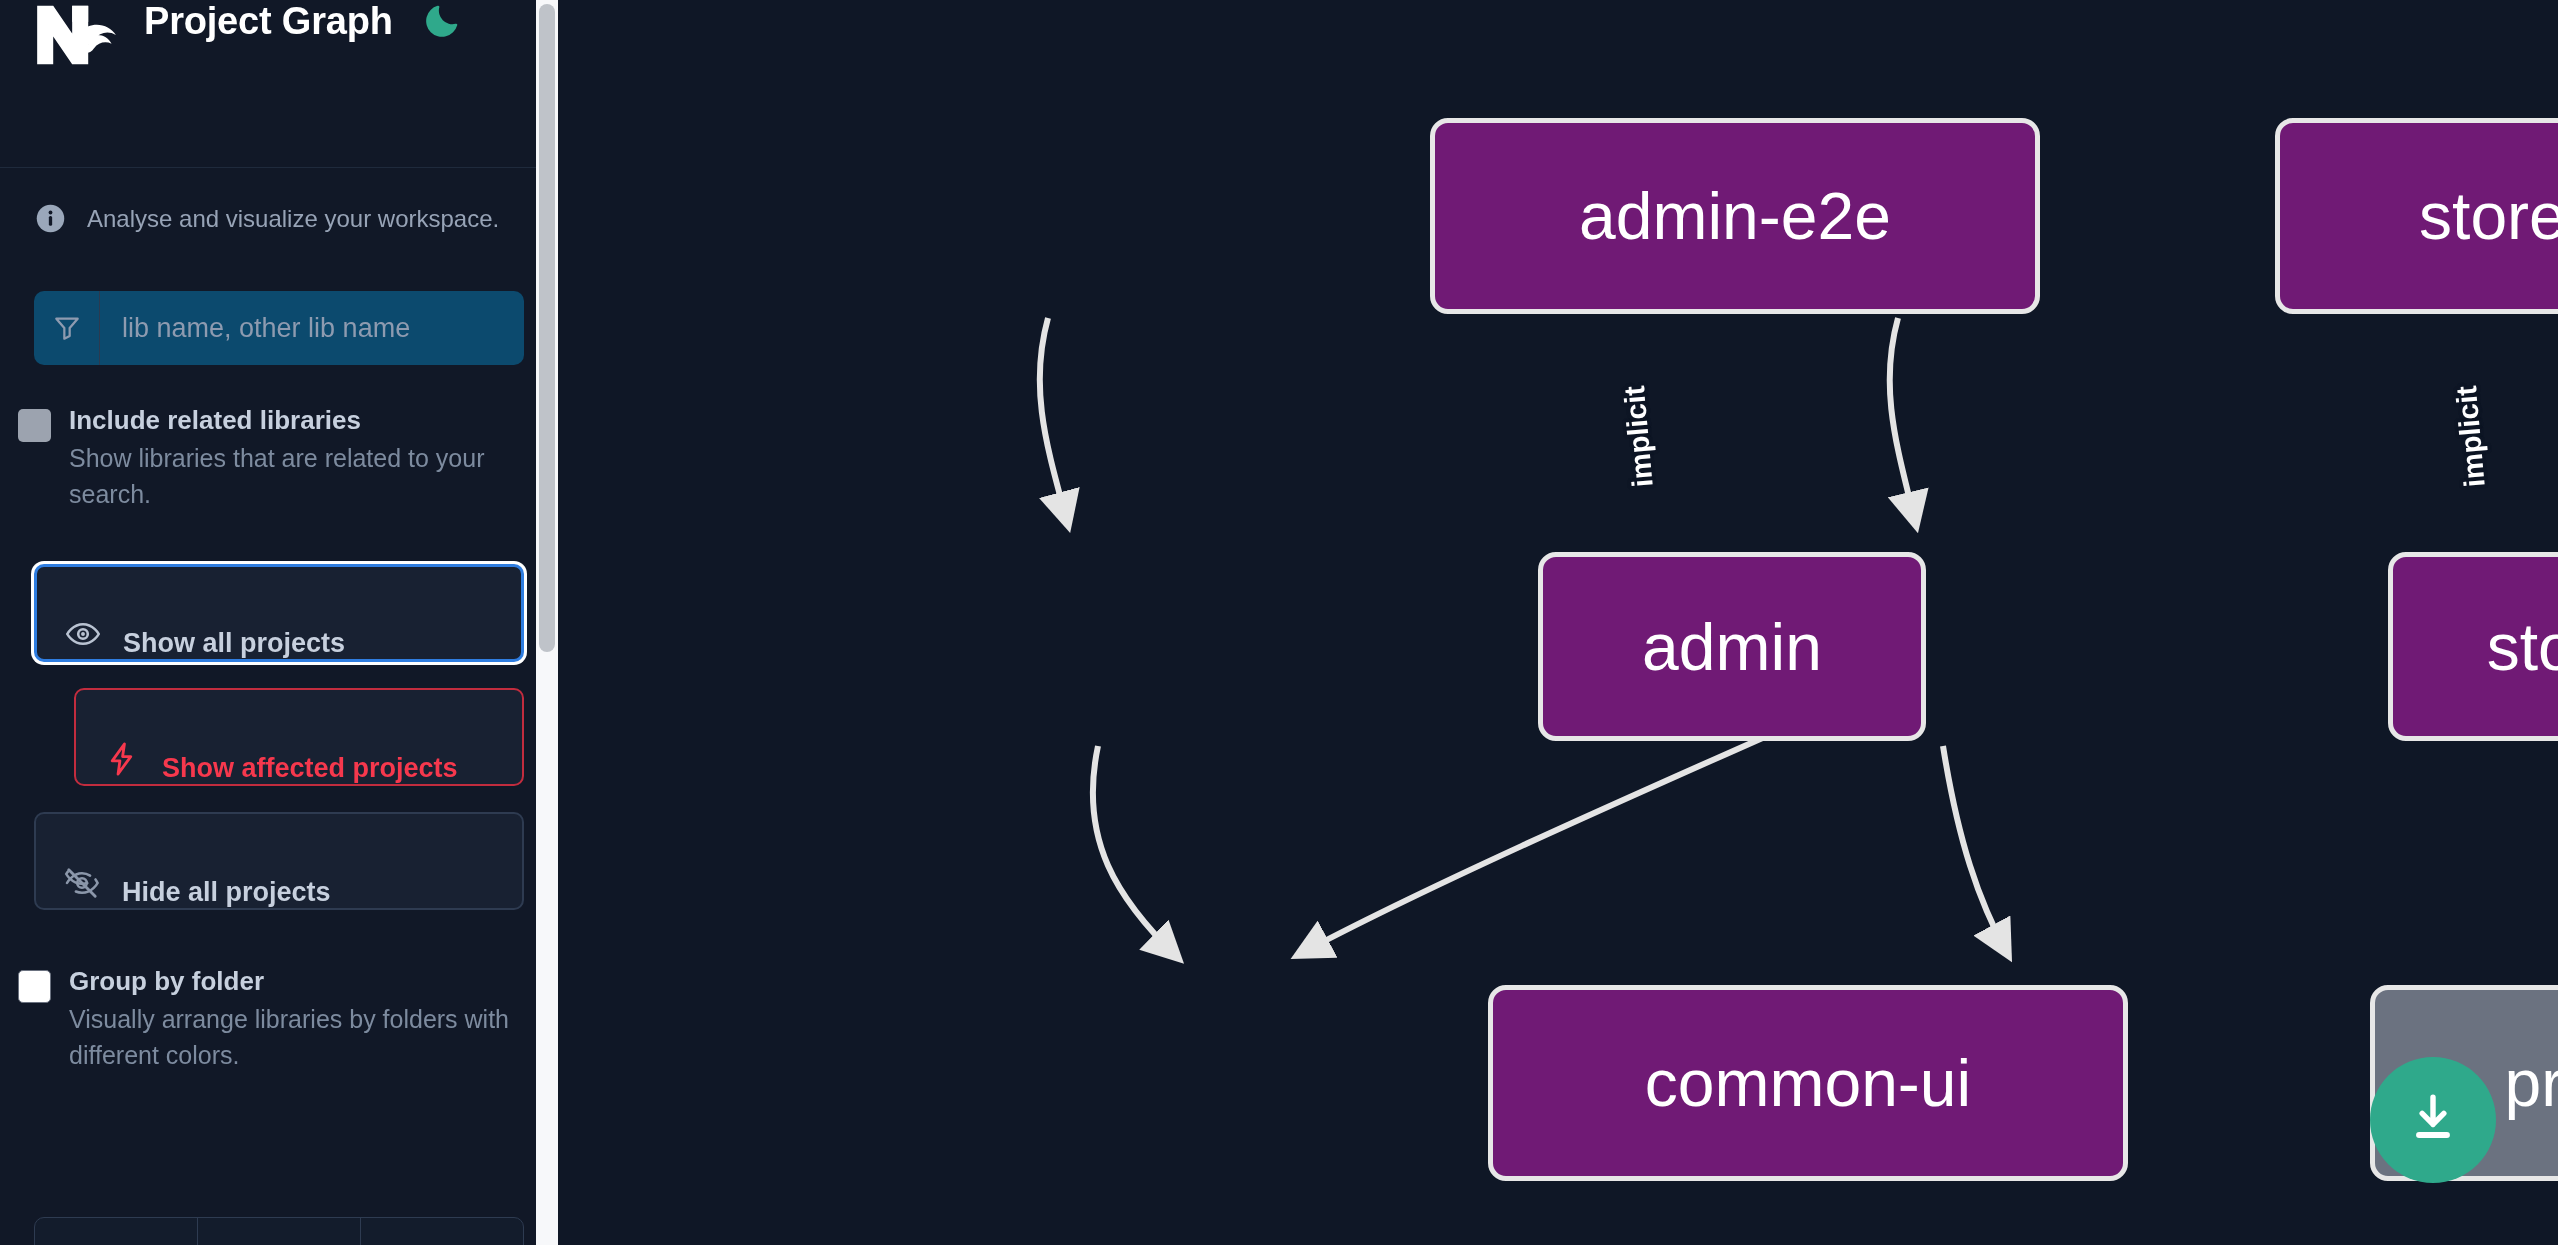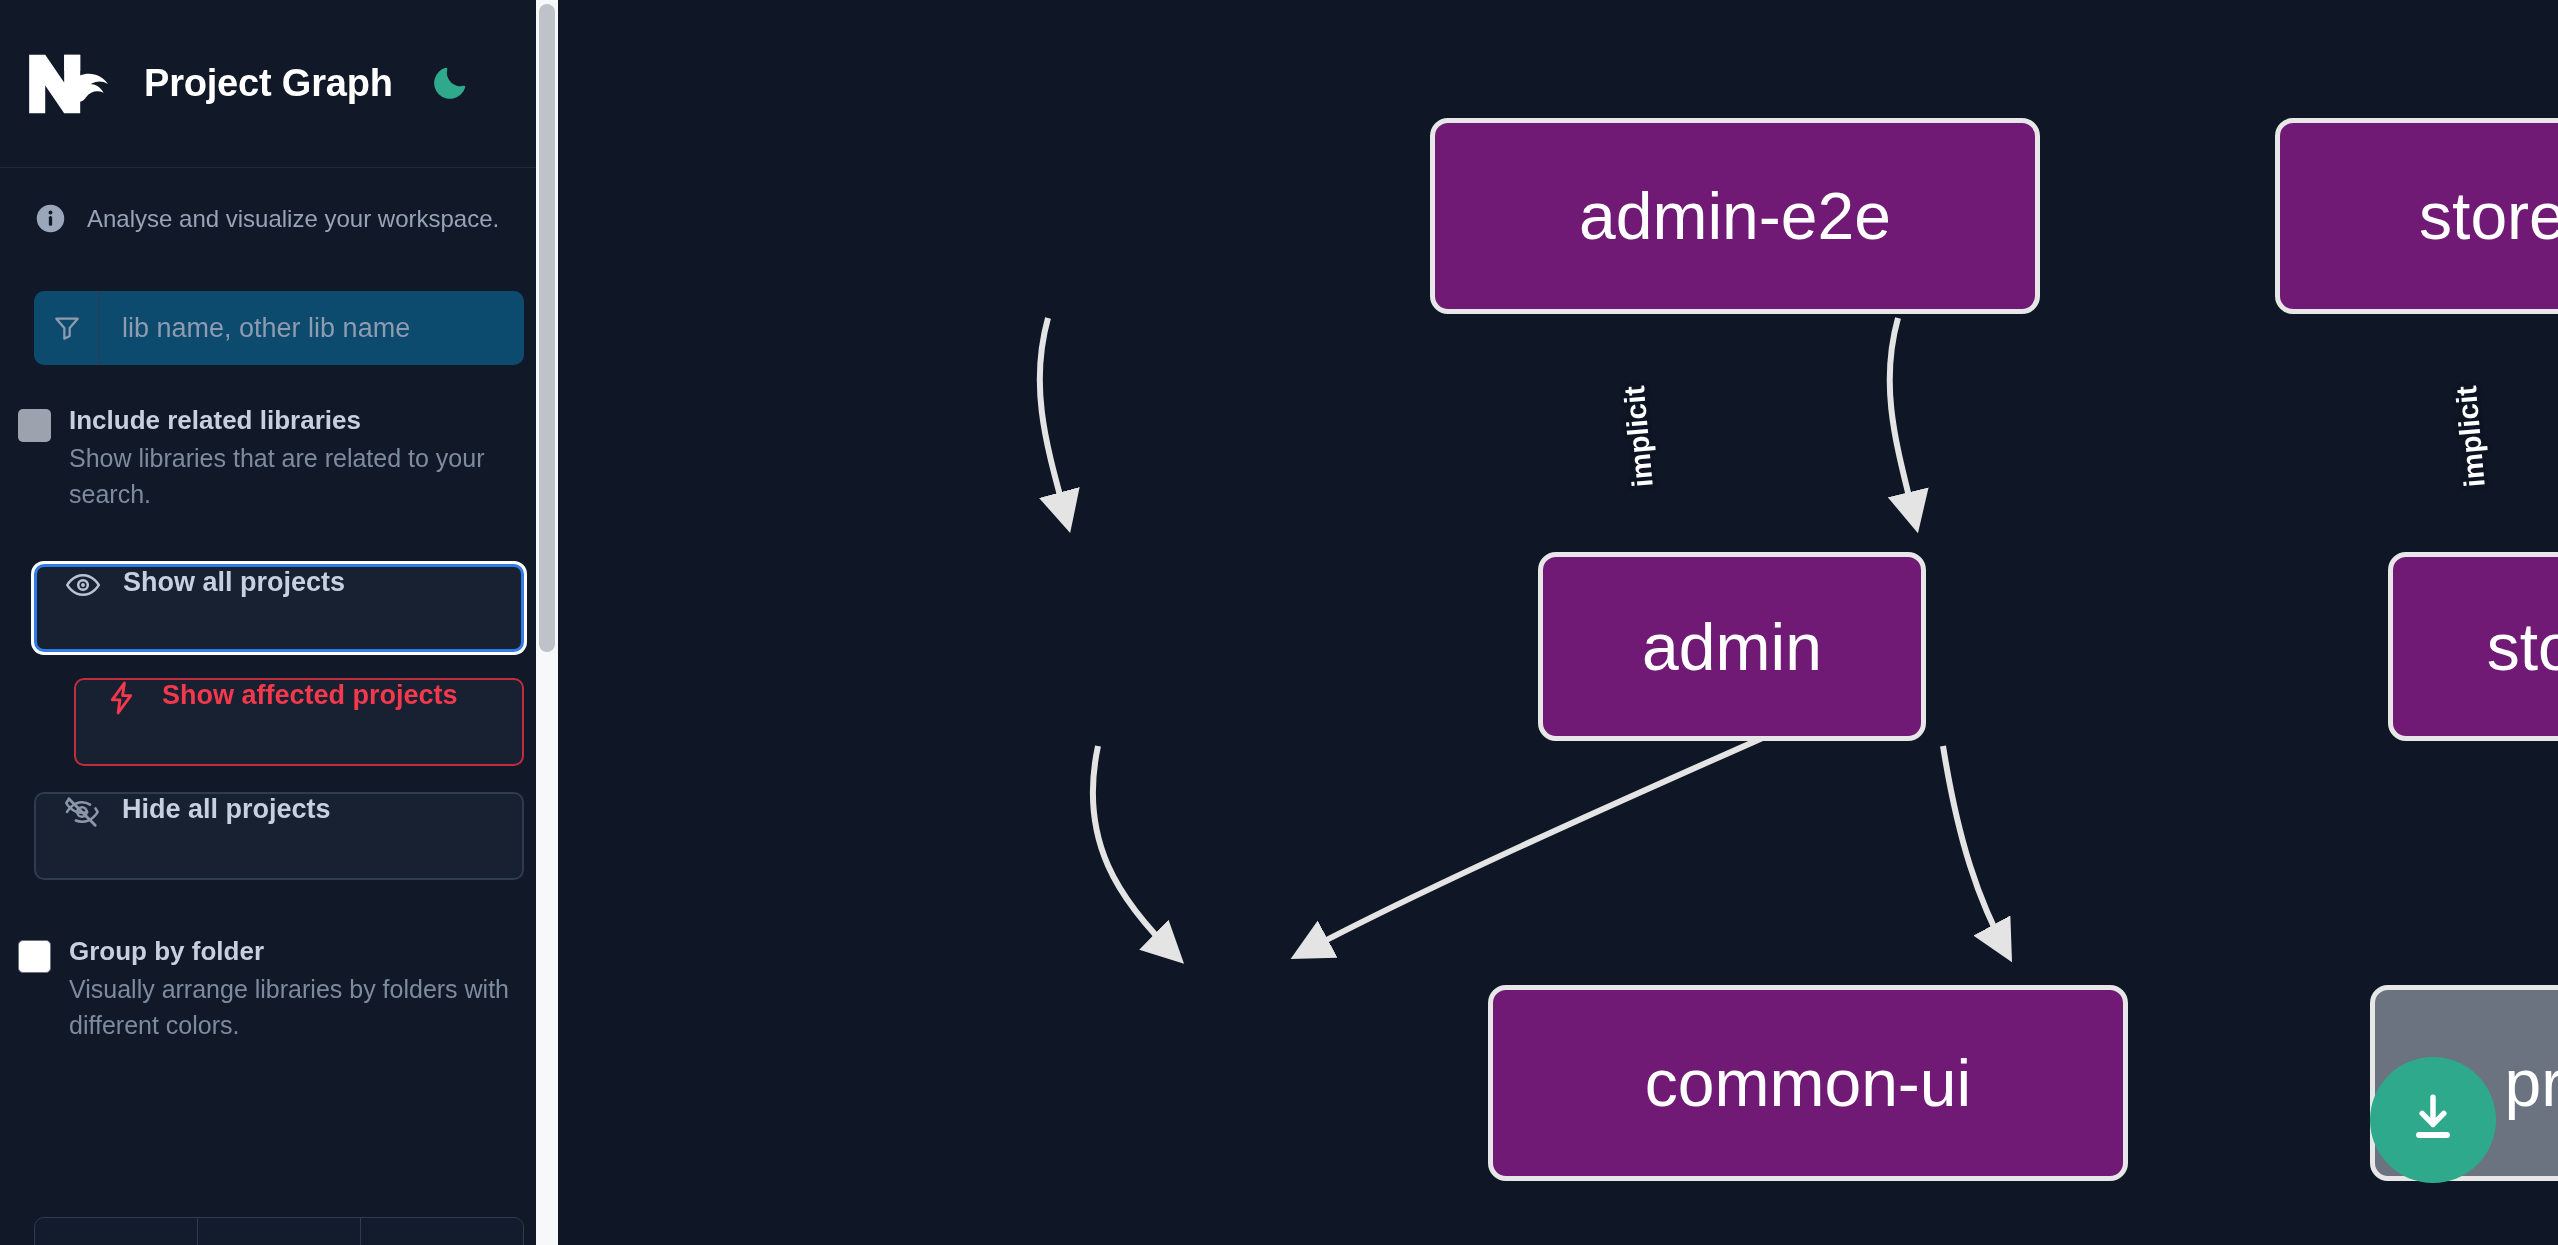--- a/index.html
+++ b/index.html
@@ -15,24 +15,24 @@
   
   .sidebar {
     width: 558px; height: 1245px;
     background: #111827;
     position: relative;
     flex: 0 0 558px;
     overflow: hidden;
   }
   .sidebar-header {
     height: 168px;
-    display: flex; align-items: center;
-    padding: 0 26px;
+    display: flex; align-items: flex-start;
+    padding: 0 34px;
     border-bottom: 1px solid #1f2a3c;
-    gap: 8px;
+    gap: 0;
   }
   .nx-logo { width: 88px; height: 70px; flex: 0 0 88px; }
   .app-title {
     color: #ffffff;
     font-size: 38px;
     font-weight: 700;
     letter-spacing: -0.2px;
     margin-left: 22px;
     white-space: nowrap;
   }
@@ -102,24 +102,24 @@
   .check-desc {
     color: #7d8b9f;
     font-size: 25px;
     line-height: 1.42;
     margin-top: 3px;
     max-width: 440px;
   }
 
   .btn-stack { padding: 0 34px; margin-top: 52px; display: flex; flex-direction: column; gap: 26px; }
   .gbtn {
-    height: 88px;
+    height: 98px;
     border-radius: 10px;
     background: #1a2troll;
-    display: flex; align-items: flex-start;
+    display: flex; align-items: flex-end;
     padding-left: 28px;
     gap: 22px;
     cursor: pointer;
     font-size: 27px;
     font-weight: 700;
   }
   .gbtn { background: #182132; }
   .gbtn.primary {
     border: 3px solid #2f7de0;
     color: #c7d0de;

